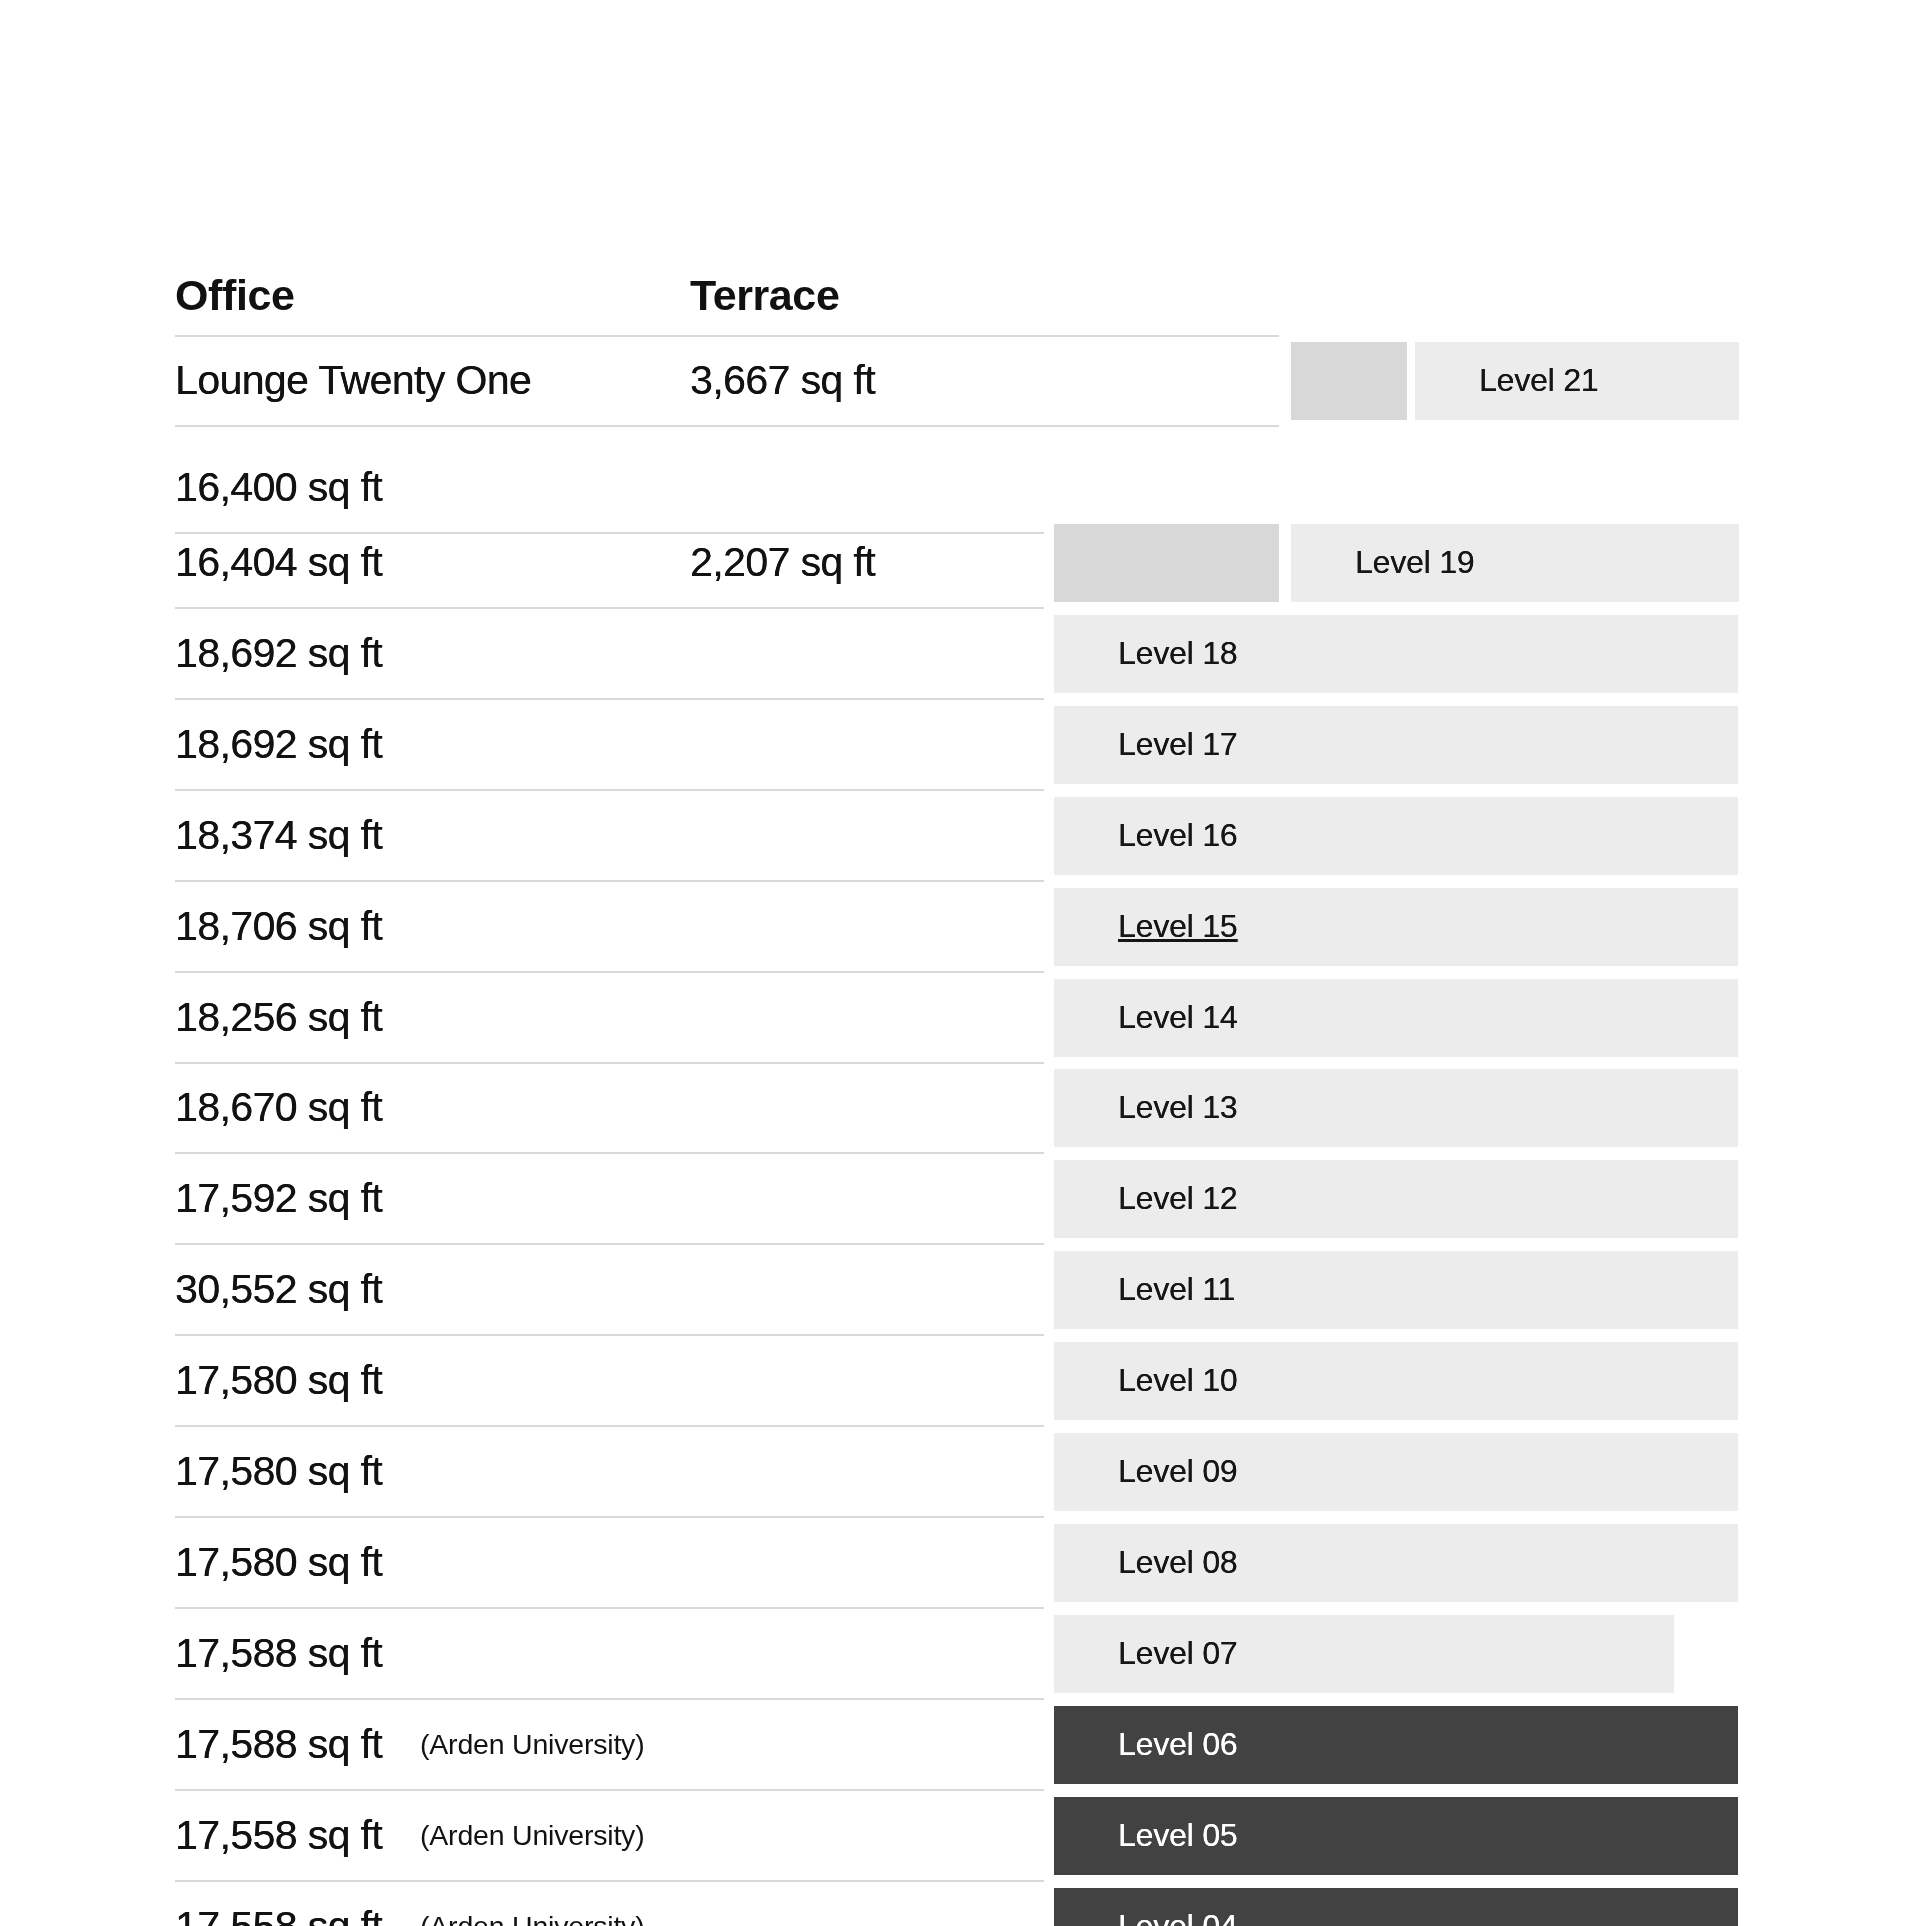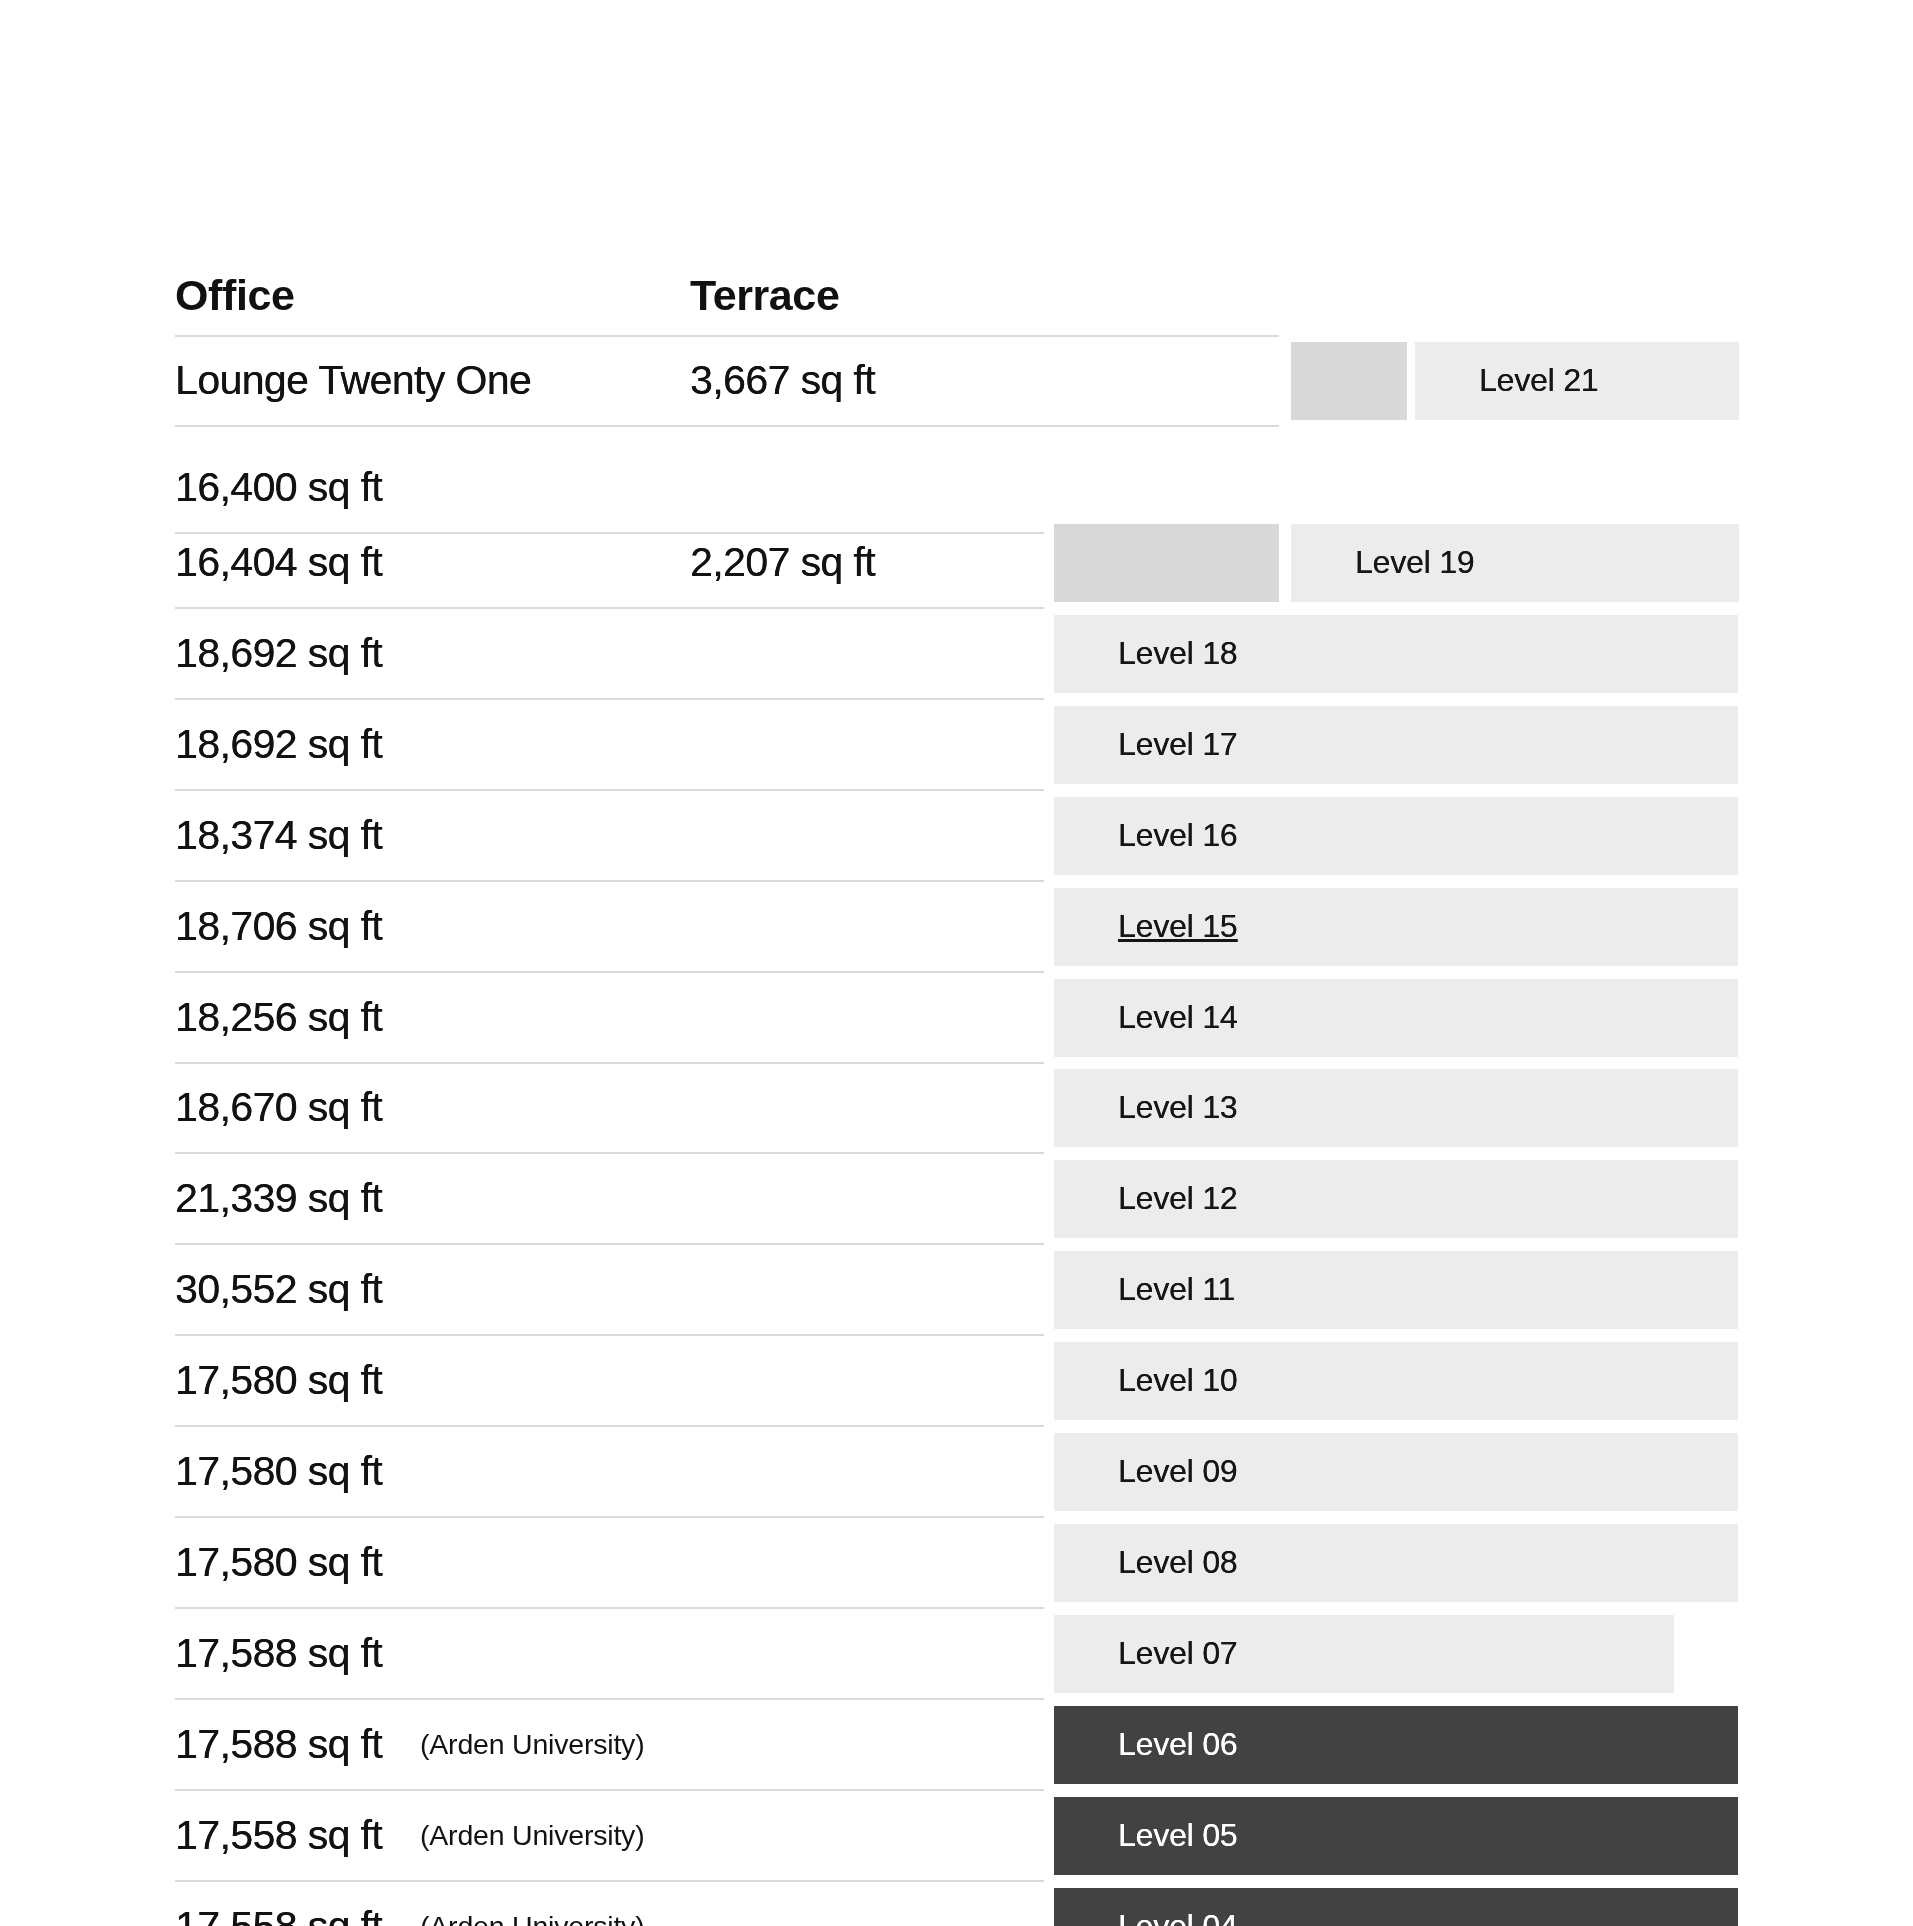--- a/index.html
+++ b/index.html
@@ -101,21 +101,21 @@
         <div class="divider" style="left: 175px; top: 90px; width: 869px;"></div>
       </div>
       <div class="lrow" style="top: 1062px; height: 91px;">
         <div class="cell val" style="left: 175px;">18,670 sq ft</div>
         <div class="bar light" style="left: 1054px; width: 684px; top: 6.5px; height: 78px;">
           <span class="lvl">Level 13</span>
         </div>
         <div class="divider" style="left: 175px; top: 90px; width: 869px;"></div>
       </div>
       <div class="lrow" style="top: 1153px; height: 91px;">
-        <div class="cell val" style="left: 175px;">21,339 sq ft</div>
+        <div class="cell val" style="left: 175px;">17,592 sq ft</div>
         <div class="bar light" style="left: 1054px; width: 684px; top: 6.5px; height: 78px;">
           <span class="lvl">Level 12</span>
         </div>
         <div class="divider" style="left: 175px; top: 90px; width: 869px;"></div>
       </div>
       <div class="lrow" style="top: 1244px; height: 91px;">
         <div class="cell val" style="left: 175px;">30,552 sq ft</div>
         <div class="bar light" style="left: 1054px; width: 684px; top: 6.5px; height: 78px;">
           <span class="lvl">Level 11</span>
         </div>

